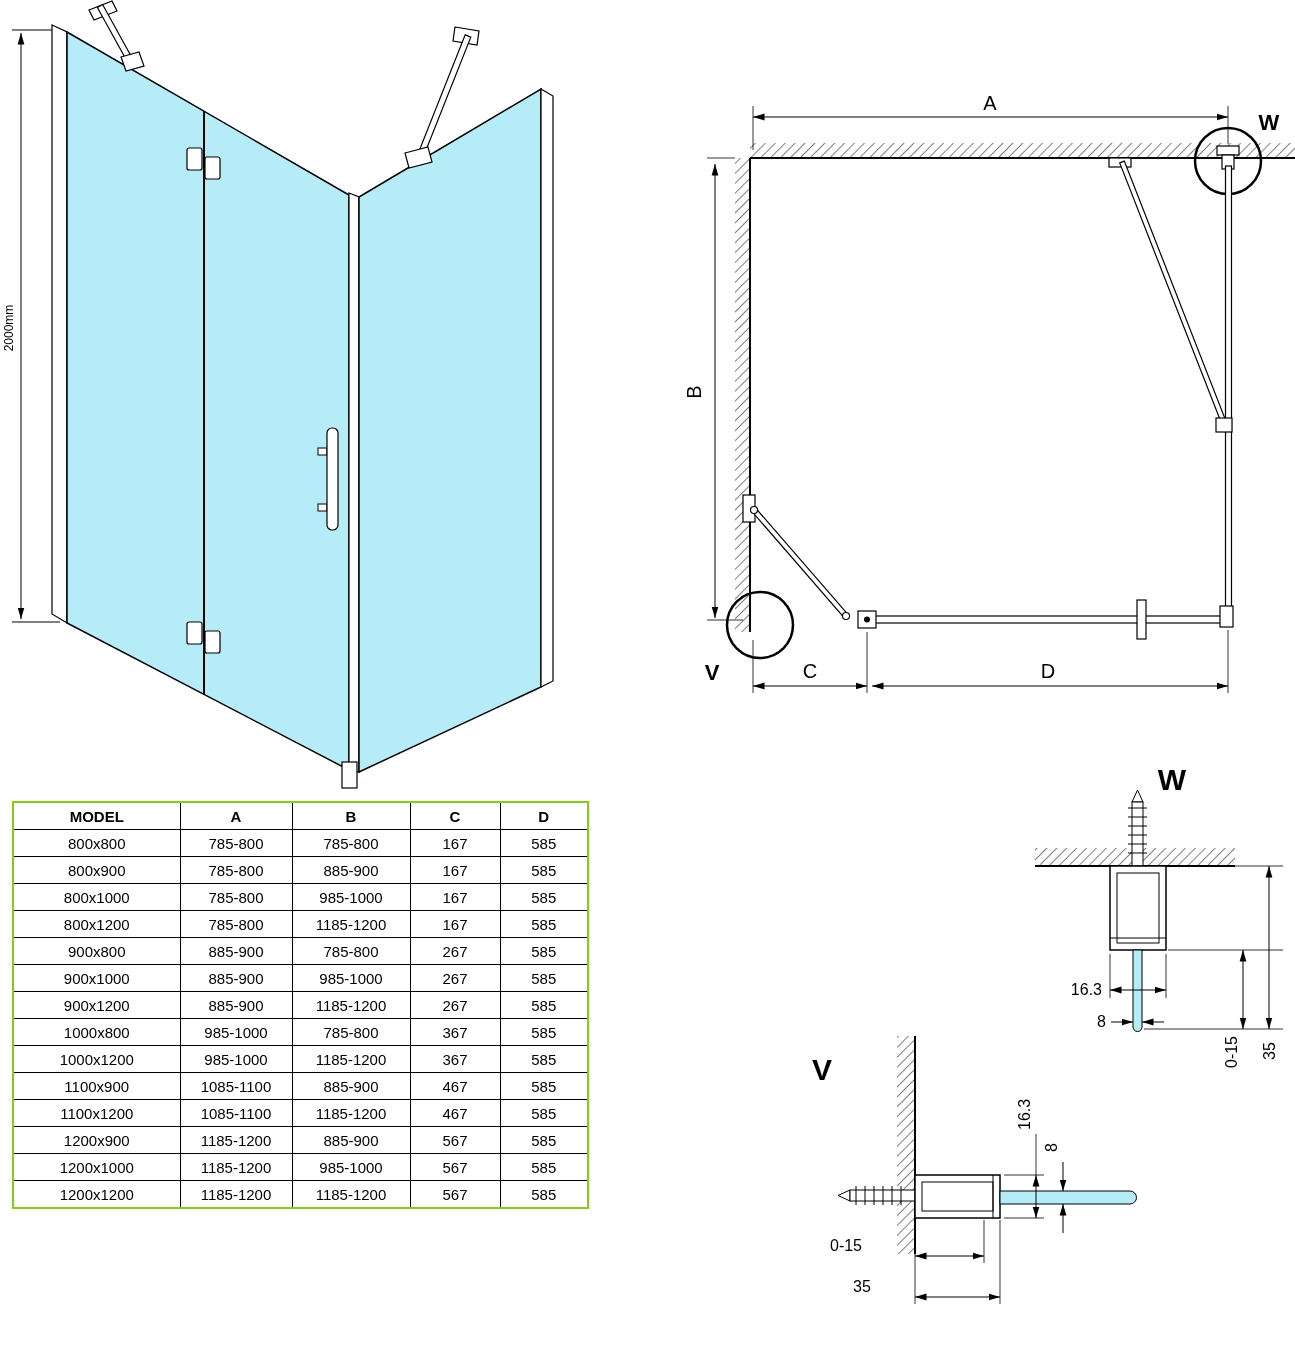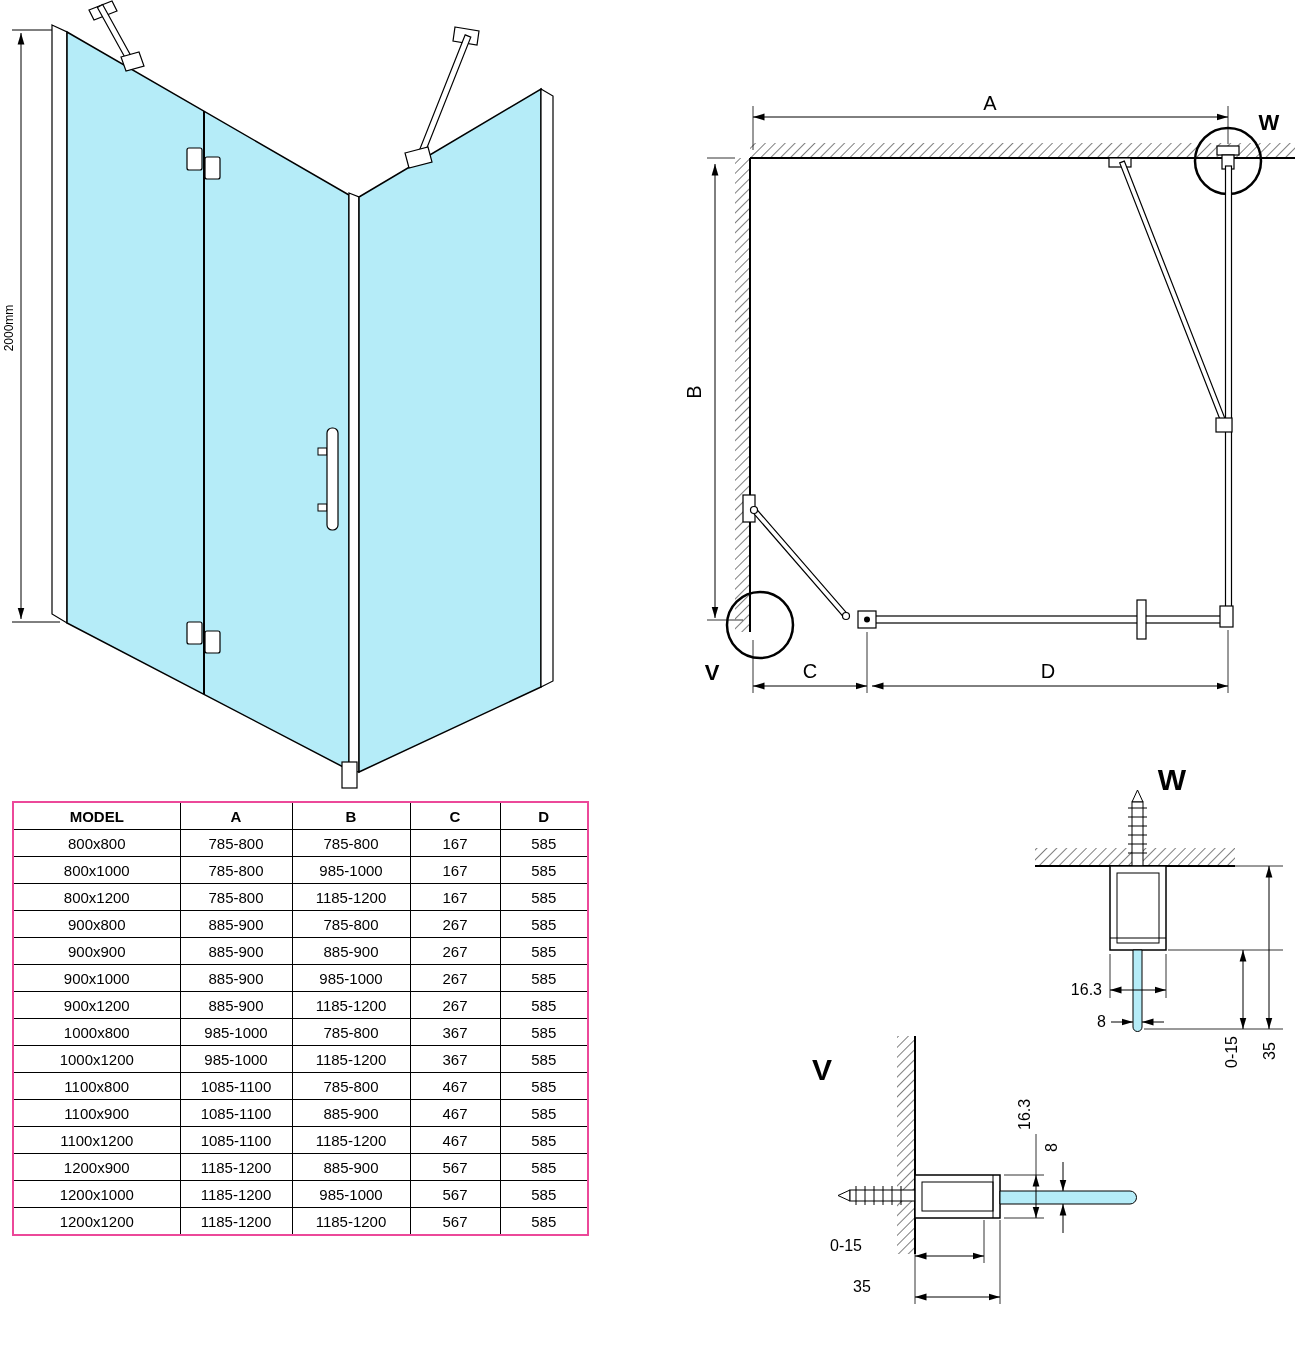--- a/index.html
+++ b/index.html
@@ -5,21 +5,21 @@
   html,body{margin:0;padding:0;background:#fff;}
   #page{position:relative;width:1295px;height:1372px;background:#fff;overflow:hidden;
         font-family:"Liberation Sans",sans-serif;color:#000;}
   .abs{position:absolute;}
   svg text{font-family:"Liberation Sans",sans-serif;fill:#000;}
   .dimtext{font-size:16px;}
   .biglabel{font-size:20px;}
   .calloutlabel{font-size:22px;font-weight:bold;}
   .detailtitle{font-size:30px;font-weight:bold;}
   .mmtext{font-size:12px;}
-  #dim-table{position:absolute;left:12px;top:801px;border-collapse:collapse;border:2px solid #ec4899;
+  #dim-table{position:absolute;left:12px;top:801px;border-collapse:collapse;border:2px solid #84cc16;
              font-size:15px;table-layout:fixed;}
   #dim-table th,#dim-table td{border:1px solid #000;text-align:center;padding:0;height:26px;
                               font-family:"Liberation Sans",sans-serif;}
   #dim-table th{font-weight:bold;font-size:15px;}
 </style>
 </head>
 <body>
 
 <div id="page">
 
@@ -282,20 +282,27 @@
     </thead>
     <tbody>
         <tr>
           <td>800x800</td>
           <td>785-800</td>
           <td>785-800</td>
           <td>167</td>
           <td>585</td>
         </tr>
         <tr>
+          <td>800x900</td>
+          <td>785-800</td>
+          <td>885-900</td>
+          <td>167</td>
+          <td>585</td>
+        </tr>
+        <tr>
           <td>800x1000</td>
           <td>785-800</td>
           <td>985-1000</td>
           <td>167</td>
           <td>585</td>
         </tr>
         <tr>
           <td>800x1200</td>
           <td>785-800</td>
           <td>1185-1200</td>
@@ -303,59 +310,45 @@
           <td>585</td>
         </tr>
         <tr>
           <td>900x800</td>
           <td>885-900</td>
           <td>785-800</td>
           <td>267</td>
           <td>585</td>
         </tr>
         <tr>
-          <td>900x900</td>
-          <td>885-900</td>
-          <td>885-900</td>
+          <td>900x1000</td>
+          <td>885-900</td>
+          <td>985-1000</td>
           <td>267</td>
           <td>585</td>
         </tr>
         <tr>
-          <td>900x1000</td>
-          <td>885-900</td>
-          <td>985-1000</td>
+          <td>900x1200</td>
+          <td>885-900</td>
+          <td>1185-1200</td>
           <td>267</td>
           <td>585</td>
         </tr>
         <tr>
-          <td>900x1200</td>
-          <td>885-900</td>
-          <td>1185-1200</td>
-          <td>267</td>
-          <td>585</td>
-        </tr>
-        <tr>
           <td>1000x800</td>
           <td>985-1000</td>
           <td>785-800</td>
           <td>367</td>
           <td>585</td>
         </tr>
         <tr>
           <td>1000x1200</td>
           <td>985-1000</td>
           <td>1185-1200</td>
           <td>367</td>
-          <td>585</td>
-        </tr>
-        <tr>
-          <td>1100x800</td>
-          <td>1085-1100</td>
-          <td>785-800</td>
-          <td>467</td>
           <td>585</td>
         </tr>
         <tr>
           <td>1100x900</td>
           <td>1085-1100</td>
           <td>885-900</td>
           <td>467</td>
           <td>585</td>
         </tr>
         <tr>

